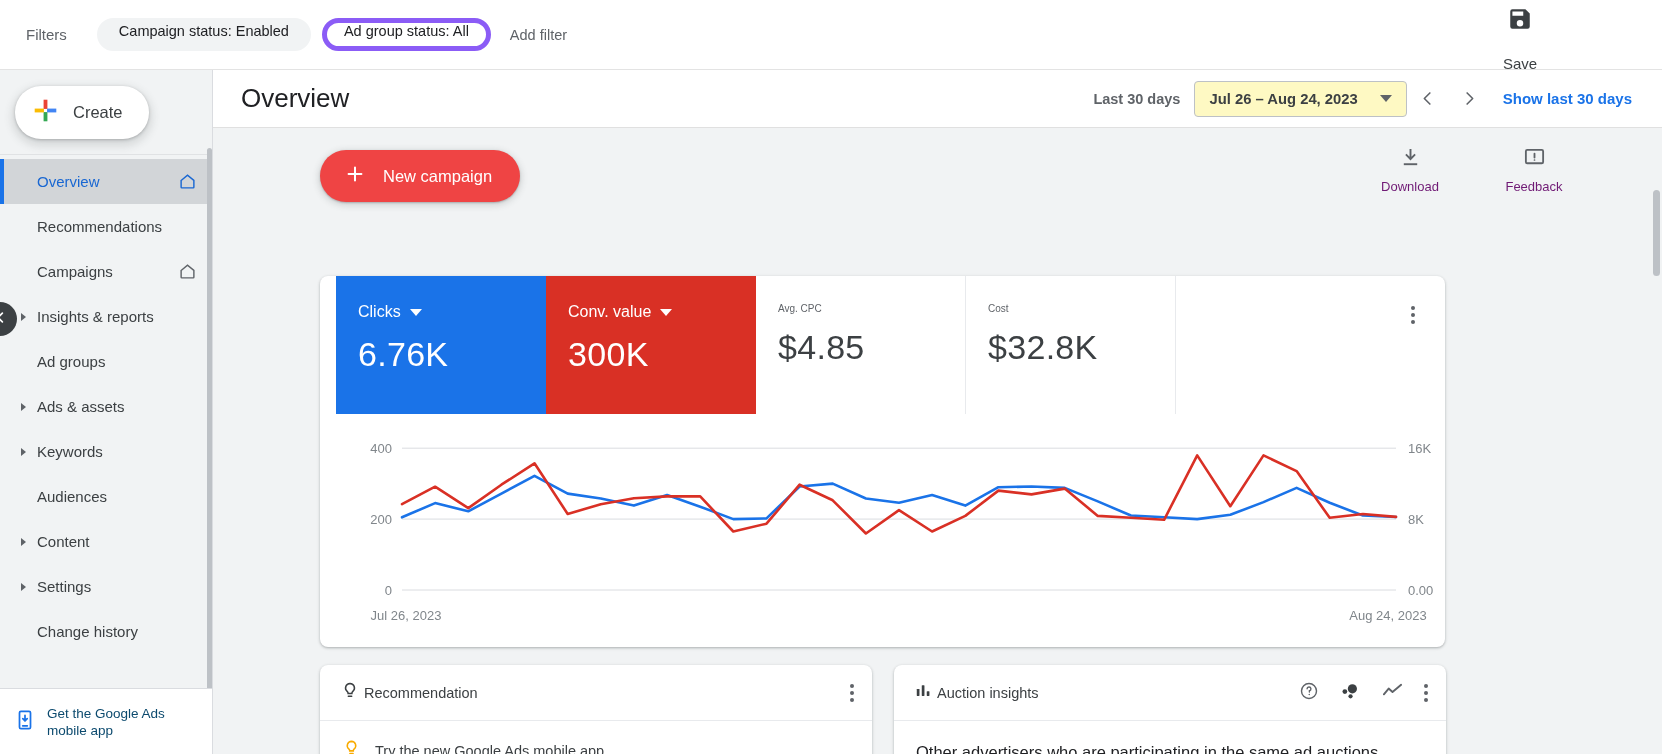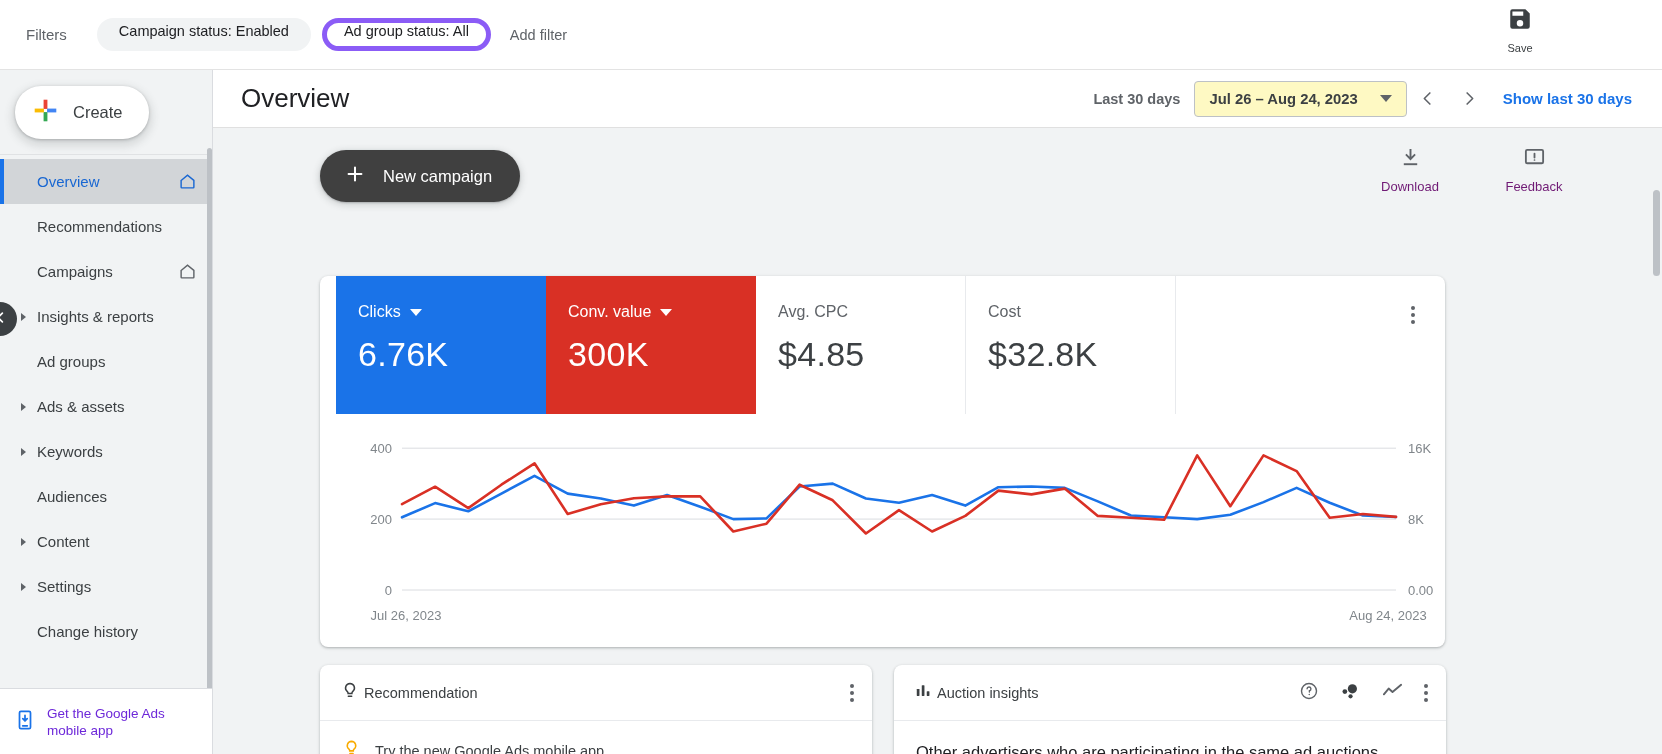--- a/index.html
+++ b/index.html
@@ -24,21 +24,21 @@
     font-size: 14.5px; color: #202124; margin-right: 11px;
     background: #fff; cursor: pointer; white-space: nowrap;
   }
   .chip.active { background: #f1f3f4; border-color: #f1f3f4; font-weight: 500; }
   .addfilter { font-size: 14.5px; color: #5f6368; cursor: pointer; padding: 0 8px; }
   .save-block {
     position: absolute; right: 112px; top: 6px;
     display: flex; flex-direction: column; align-items: center;
     cursor: pointer; width: 60px;
   }
-  .save-block .lbl { font-size: 11px; color: #3c4043; margin-top: 6px; text-align: center; }
+  .save-block .lbl { font-size: 15px; color: #3c4043; margin-top: 19px; text-align: center; }
 
   
   .sidebar {
     position: absolute; top: 70px; left: 0; width: 213px; height: 684px;
     background: #f1f3f4; border-right: 1px solid #dadce0;
   }
   .create-wrap { height: 85px; display: flex; align-items: center; padding-left: 15px;
      border-bottom: 1px solid #e0e2e4; background:#f1f3f4;}
   .create-btn {
     display: flex; align-items: center; gap: 14px;
@@ -62,21 +62,21 @@
     border-left: 5px solid #5f6368; border-top: 4px solid transparent;
     border-bottom: 4px solid transparent;
   }
   .navitem .home { position: absolute; right: 16px; display: flex; }
   .mobileapp {
     position: absolute; bottom: 0; left: 0; width: 212px; height: 66px;
     background: #fff; border-top: 1px solid #dadce0;
     display: flex; align-items: center; gap: 11px; padding: 0 14px;
     cursor: pointer;
   }
-  .mobileapp .txt { font-size: 13.5px; color: #6d28d9; line-height: 17px; }
+  .mobileapp .txt { font-size: 13.5px; color: #0c4a6e; line-height: 17px; }
   .collapse-handle {
     position: absolute; left: -17px; top: 232px; width: 34px; height: 34px;
     border-radius: 50%; background: #3c4043; display: flex;
     align-items: center; justify-content: center; cursor: pointer; z-index: 30;
   }
   .sb-scroll {
     position: absolute; right: 0px; top: 78px; width: 5px; height: 560px;
     background: #bdc1c6; border-radius: 3px;
   }
 
@@ -98,42 +98,42 @@
   .tri-down { width: 0; height: 0; border-left: 6px solid transparent;
     border-right: 6px solid transparent; border-top: 7px solid #5f6368; }
   .navarrow { width: 42px; height: 40px; display: flex; align-items: center;
     justify-content: center; cursor: pointer; }
   .showlast { font-size: 15px; color: #1a73e8; cursor: pointer; margin-left: 12px; }
 
   .scrollbody { position: relative; height: 626px; overflow: hidden; }
   .actionrow { height: 90px; position: relative; }
   .newcampaign {
     position: absolute; left: 107px; top: 22px;
-    height: 52px; background: #404040; color: #fff; border-radius: 26px;
+    height: 52px; background: #ef4444; color: #fff; border-radius: 26px;
     display: flex; align-items: center; gap: 17px; padding: 0 28px 0 24px;
     font-size: 16.5px; font-weight: 500; cursor: pointer;
     box-shadow: 0 1px 2px rgba(60,64,67,.3), 0 2px 6px 2px rgba(60,64,67,.15);
   }
   .rightactions { position: absolute; right: 92px; top: 18px; display: flex; gap: 52px; }
   .actbtn { display: flex; flex-direction: column; align-items: center; cursor: pointer; width: 72px; }
   .actbtn .lbl { font-size: 13px; color: #701a75; margin-top: 6px; }
 
   
   .card {
     background: #fff; border-radius: 8px;
     box-shadow: 0 1px 2px rgba(60,64,67,.25), 0 1px 3px 1px rgba(60,64,67,.10);
     padding-left: 16px;
   }
   .chartcard { position: absolute; left: 107px; top: 148px; width: 1125px; height: 371px; overflow: hidden; }
   .metricrow { display: flex; height: 138px; }
   .metric { flex: 0 0 210px; padding: 27px 0 0 22px; position: relative; }
   .metric.sel { color: #fff; }
   .metric .mlabel { font-size: 16px; font-weight: 500; display: flex; align-items: center; gap: 9px; }
   .metric .mval { font-size: 34px; font-weight: 400; margin-top: 14px; letter-spacing: .3px; }
-  .metric.plain .mlabel { color: #5f6368; font-weight: 400; font-size: 16px; }
+  .metric.plain .mlabel { color: #5f6368; font-weight: 400; font-size: 10px; }
   .metric.plain .mval { color: #3c4043; }
   .metric.plain { border-right: 1px solid #e8eaed; }
   .metric-filler { flex: 1; position: relative; }
   .kebab { position: absolute; right: 30px; top: 30px; cursor: pointer; display:flex; flex-direction:column; gap:3px;}
   .kebab i { width: 4px; height: 4px; border-radius: 50%; background: #5f6368; display:block;}
   .mtri { width: 0; height: 0; border-left: 6px solid transparent;
           border-right: 6px solid transparent; border-top: 7px solid currentColor; }
 
   .chartzone { position: relative; height: 233px; }
 

